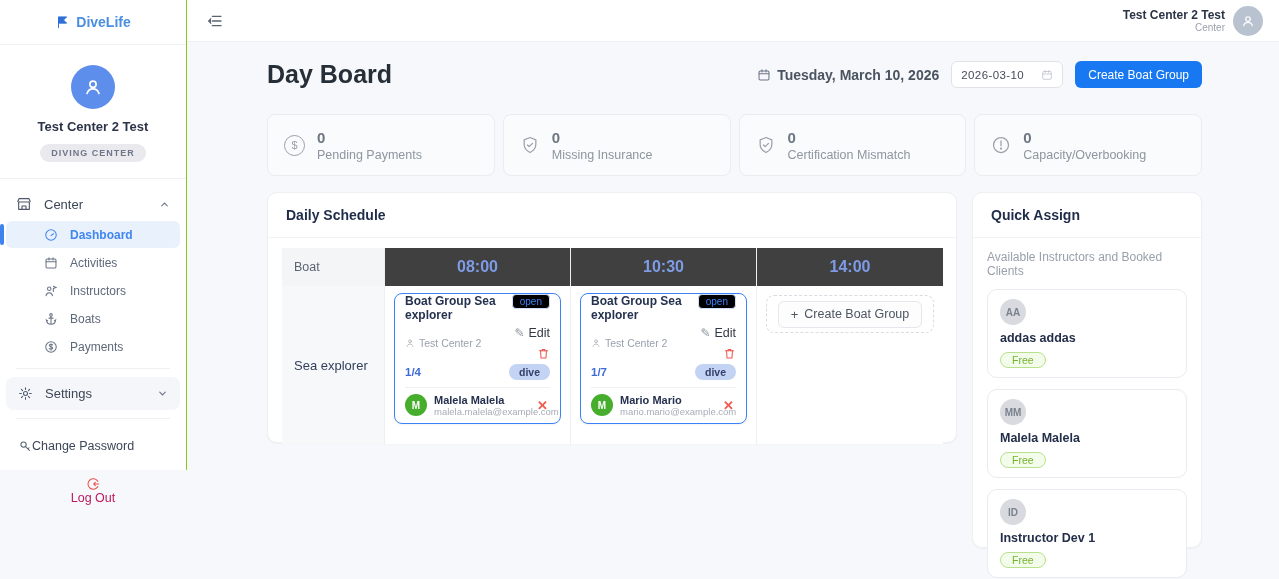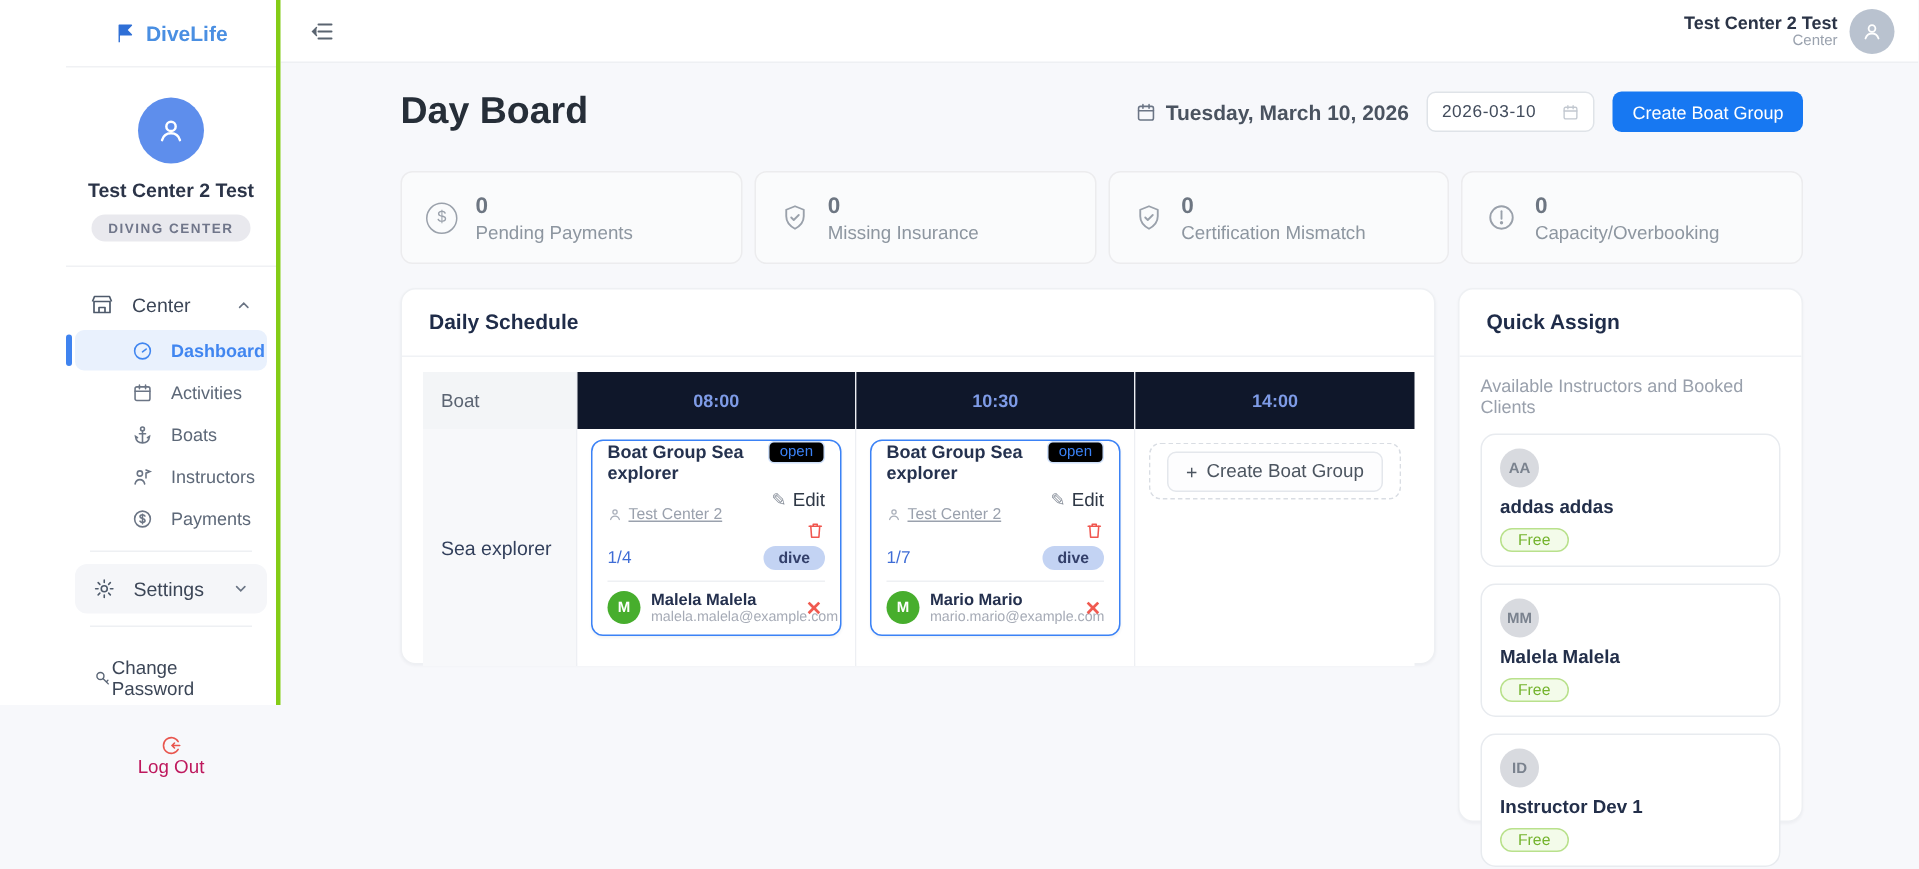--- a/index.html
+++ b/index.html
@@ -1,20 +1,20 @@
 <!DOCTYPE html>
 <html><head>
 <meta charset="utf-8">
 <style>
   * { box-sizing: border-box; margin: 0; padding: 0; }
   html,body { width:1279px; height:579px; font-family:"Liberation Sans", sans-serif; background:#f7f8fb; overflow:hidden; }
   .app { position:relative; width:1279px; height:579px; }
 
   
-  .sidebar { position:absolute; left:0; top:0; width:187px; height:470px; background:#ffffff; border-right:3px solid #84cc16; z-index:3;padding-left:44px; }
+  .sidebar { position:absolute; left:0; top:0; width:187px; height:470px; background:#ffffff; border-right:1px solid #84cc16; z-index:3; }
   .logo-row { height:45px; display:flex; align-items:center; justify-content:center; gap:4px; border-bottom:1px solid #f0f1f4; cursor:pointer; }
   .logo-text { color:#4a8fe2; font-size:14px; font-weight:600; }
   .profile { padding:20px 10px 16px; text-align:center; border-bottom:1px solid #f0f1f4; }
   .avatar-big { width:44px; height:44px; border-radius:50%; background:#5e8eec; margin:0 auto 10px; display:flex; align-items:center; justify-content:center; }
   .profile-name { font-size:13px; font-weight:700; color:#2b3448; margin-bottom:8px; }
   .profile-badge { display:inline-block; background:#e9e9ee; color:#70768a; font-size:9px; font-weight:700; letter-spacing:1px; padding:4px 11px; border-radius:10px; }
   nav { padding:8px 0 0; }
   .group-row { display:flex; align-items:center; gap:12px; padding:9px 16px; cursor:pointer; color:#3e4a5b; }
   .group-row .glabel { font-size:13px; color:#3c4657; flex:1; }
   .group-row svg.gicon { color:#4e5a6b; }
@@ -68,38 +68,38 @@
   .panel-head { padding:13px 18px; border-bottom:1px solid #f0f2f5; }
   .panel-title { font-size:14px; font-weight:700; color:#1f2c49; }
   .schedule-panel { left:80px; top:150px; width:690px; height:251px; }
   .quick-panel { left:785px; top:150px; width:230px; height:356px; }
 
   
   .sched-table { margin:10px 14px 14px; display:grid; grid-template-columns:103px 186px 186px 186px; grid-template-rows:38px 158px; }
   .cell { border-right:1px solid #edeff3; }
   .cell.last { border-right:none; }
   .th-boat { background:#f3f5f7; display:flex; align-items:center; padding-left:12px; font-size:12.5px; color:#5b6472; }
-  .th-time { background:#0f172a; display:flex; align-items:center; justify-content:center; font-size:12px; font-weight:600; color:#7e9be6; }
+  .th-time { background:#404040; display:flex; align-items:center; justify-content:center; font-size:16px; font-weight:600; color:#7e9be6; }
   .td-boat { background:#f7f8fa; display:flex; align-items:center; padding-left:12px; font-size:13px; color:#33405c; }
   .td-slot { background:#fff; padding:7px 9px; }
 
   
   .group-card { background:#fff; border:1px solid #3b82f6; border-radius:8px; box-shadow:0 1px 2px rgba(20,30,60,.05); padding:0 10px 6px; cursor:grab; }
   .gc-row1 { display:flex; align-items:flex-start; justify-content:space-between; gap:6px; }
   .gc-title { font-size:12px; font-weight:700; color:#25324f; line-height:1.2; }
   .badge-open { background:#000000; border:1px solid #cfe0fa; color:#3b82f6; font-size:10px; border-radius:4px; padding:1px 7px; }
   .gc-row2 { display:flex; justify-content:space-between; margin-top:3px; }
-  .gc-center { display:flex; align-items:center; gap:4px; font-size:10.5px; color:#9aa1ad;text-decoration:underline; }
+  .gc-center { display:flex; align-items:center; gap:4px; font-size:10.5px; color:#9aa1ad; }
   .gc-center svg { color:#a8aeb9; }
   .gc-actions { display:flex; flex-direction:column; align-items:flex-end; gap:7px; }
   .gc-edit { display:flex; align-items:center; gap:4px; font-size:12.5px; color:#2f3846; cursor:pointer; }
   .pencil { color:#8a919c; font-size:12px; }
   .gc-trash { cursor:pointer; color:#f0564f; display:flex; }
   .gc-row3 { display:flex; align-items:center; justify-content:space-between; margin-top:4px; }
-  .gc-cap { font-size:11.5px; font-weight:400; color:#3e6cd6; }
+  .gc-cap { font-size:11.5px; font-weight:700; color:#3e6cd6; }
   .badge-dive { background:#c3d3f3; color:#33406b; font-size:10.5px; font-weight:600; border-radius:10px; padding:2px 10px; }
   .gc-div { border:none; border-top:1px solid #eef0f3; margin:7px 0 6px; }
   .gc-part { display:flex; align-items:center; gap:7px; }
   .avatar-green { width:22px; height:22px; border-radius:50%; background:#47ae2d; color:#fff; font-size:10px; font-weight:700; display:flex; align-items:center; justify-content:center; flex:none; }
   .part-col { flex:1; min-width:0; }
   .part-name { font-size:11px; font-weight:700; color:#24304e; }
   .part-email { font-size:9.5px; color:#a6abb6; white-space:nowrap; }
   .part-x { color:#f05a50; font-size:13px; font-weight:700; cursor:pointer; padding:0 2px; }
 
   
@@ -161,32 +161,32 @@
       </div>
       <div class="menu-item">
         <svg width="14" height="14" viewBox="0 0 24 24" fill="none" stroke="currentColor" stroke-width="1.8" stroke-linecap="round">
             <rect x="3.5" y="5" width="17" height="15.5" rx="2"></rect>
             <path d="M3.5 10h17M8.5 3v4M15.5 3v4"></path>
           </svg>
         <span class="milabel">Activities</span>
       </div>
       <div class="menu-item">
         <svg width="14" height="14" viewBox="0 0 24 24" fill="none" stroke="currentColor" stroke-width="1.8" stroke-linecap="round">
-            <circle cx="12" cy="5" r="2.2"></circle>
-            <path d="M12 7.2V21M12 21c-4.5 0-7.5-3-8-7.5l2.3 1.6M12 21c4.5 0 7.5-3 8-7.5l-2.3 1.6M8.5 10.5h7"></path>
-          </svg>
-        <span class="milabel">Boats</span>
-      </div>
-      <div class="menu-item">
-        <svg width="14" height="14" viewBox="0 0 24 24" fill="none" stroke="currentColor" stroke-width="1.8" stroke-linecap="round">
             <circle cx="9" cy="8" r="3"></circle>
             <path d="M3.5 20c.8-3.4 2.8-5 5.5-5s4.7 1.6 5.5 5"></path>
             <path d="M16 4l4.5 1.8L16 7.6V13"></path>
           </svg>
         <span class="milabel">Instructors</span>
+      </div>
+      <div class="menu-item">
+        <svg width="14" height="14" viewBox="0 0 24 24" fill="none" stroke="currentColor" stroke-width="1.8" stroke-linecap="round">
+            <circle cx="12" cy="5" r="2.2"></circle>
+            <path d="M12 7.2V21M12 21c-4.5 0-7.5-3-8-7.5l2.3 1.6M12 21c4.5 0 7.5-3 8-7.5l-2.3 1.6M8.5 10.5h7"></path>
+          </svg>
+        <span class="milabel">Boats</span>
       </div>
       <div class="menu-item">
         <svg width="14" height="14" viewBox="0 0 24 24" fill="none" stroke="currentColor" stroke-width="1.8" stroke-linecap="round">
             <circle cx="12" cy="12" r="9"></circle>
             <path d="M12 6.5v11M14.8 8.6c-.5-.9-1.5-1.4-2.8-1.4-1.6 0-2.9.8-2.9 2.2 0 2.8 5.8 1.5 5.8 4.4 0 1.4-1.3 2.2-2.9 2.2-1.3 0-2.4-.5-2.9-1.5"></path>
           </svg>
         <span class="milabel">Payments</span>
       </div>
 
       <hr class="side-div">

